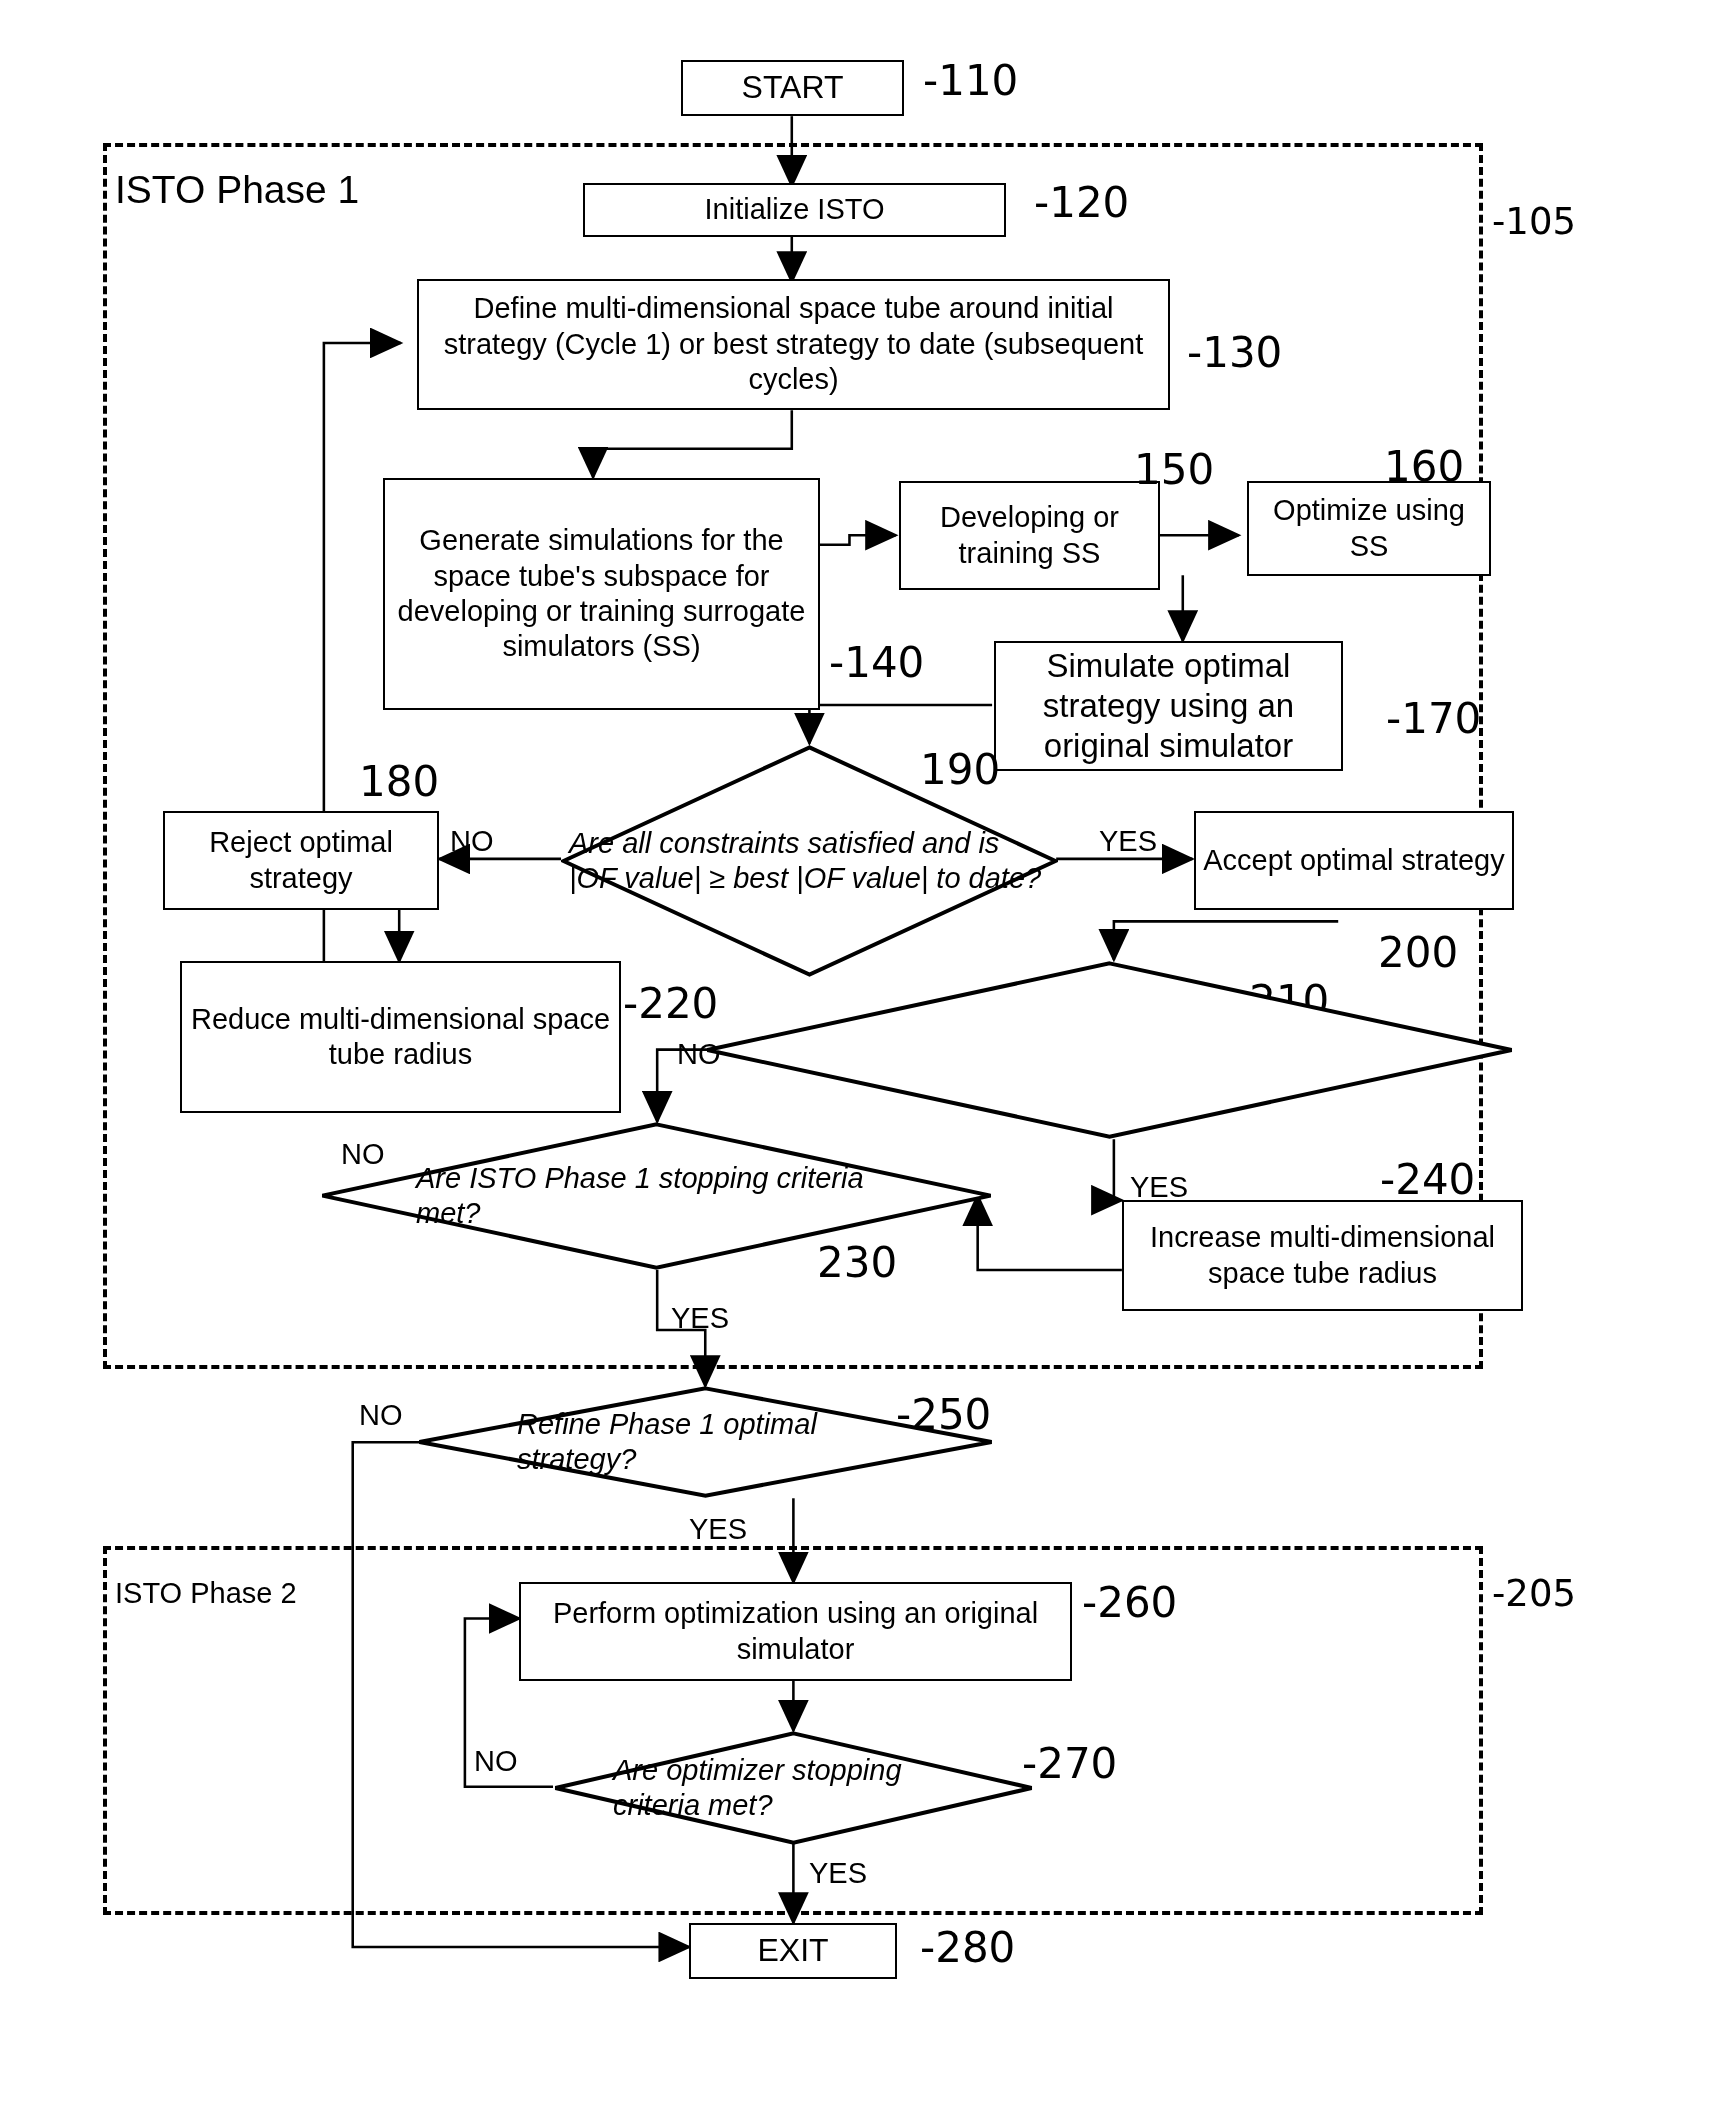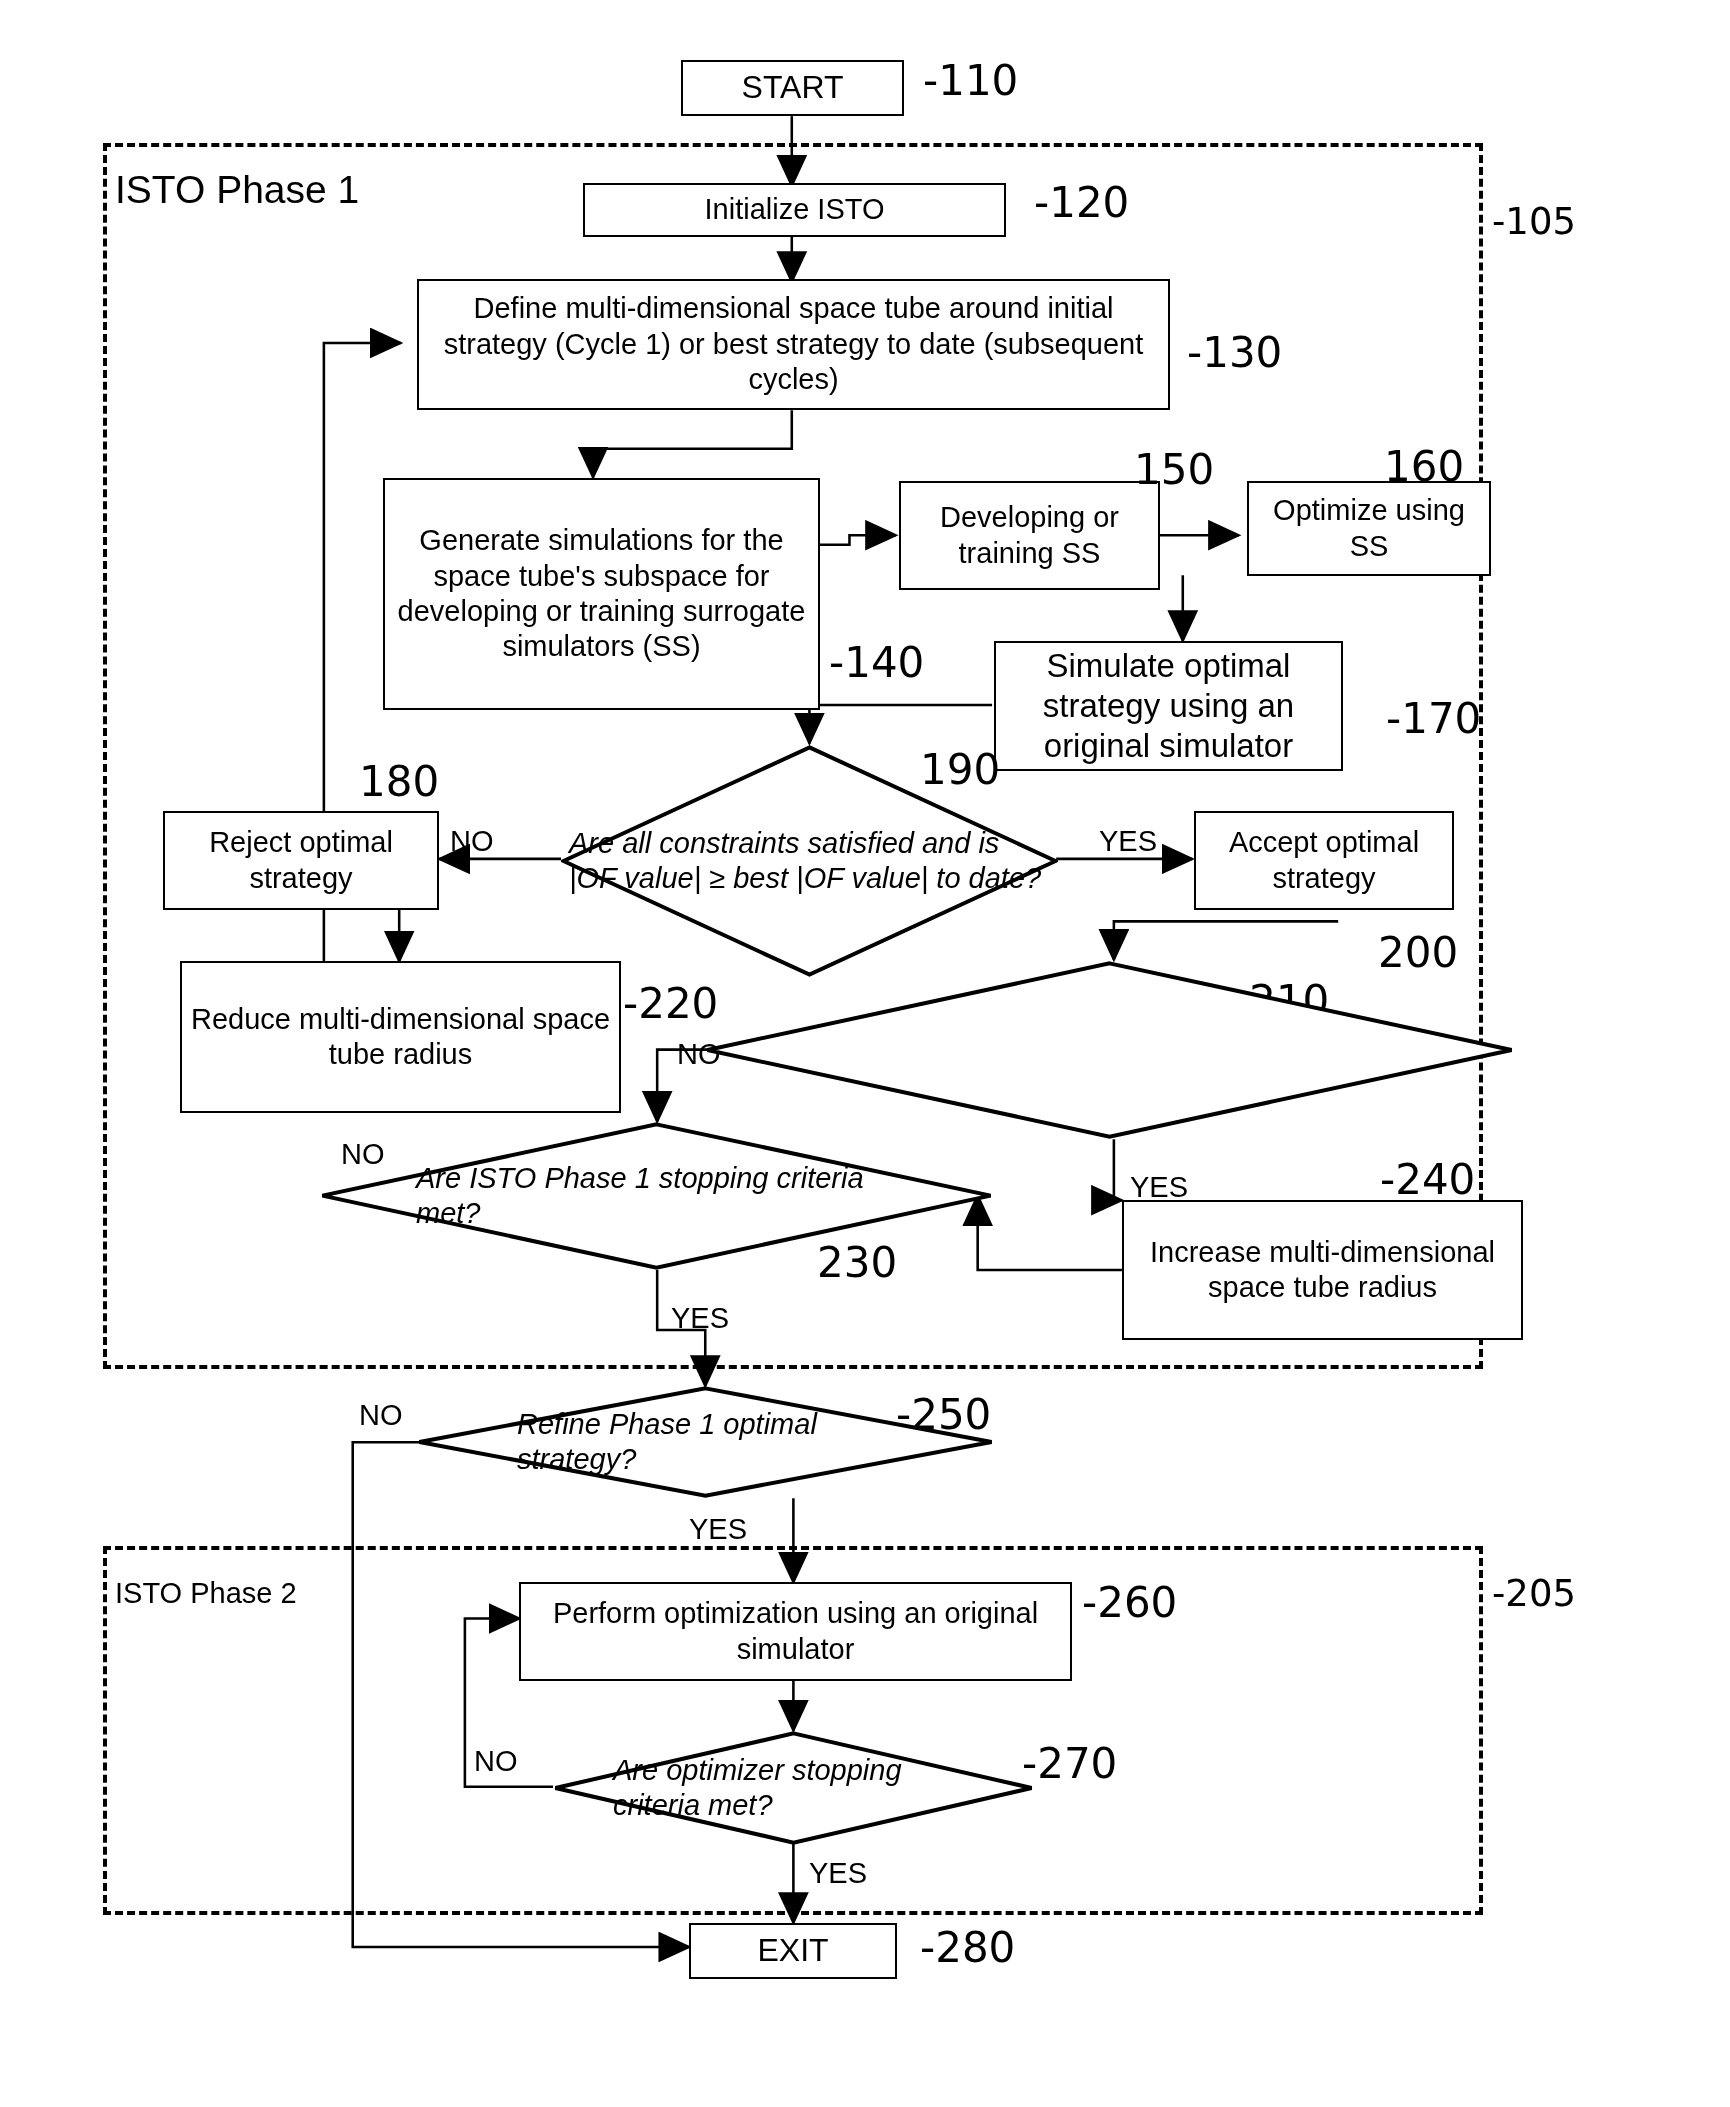--- a/index.html
+++ b/index.html
@@ -121,21 +121,21 @@
     </svg>
   <span>Are all constraints satisfied and is |OF value| ≥ best |OF value| to date?</span>
 </div>
 <div class="hand" style="left:920px;top:745px;font-size:42px;">190</div>
 
 <div class="box" style="left:163px;top:811px;width:276px;height:99px;font-size:29px;">
   <span>Reject optimal strategy</span>
 </div>
 <div class="hand" style="left:359px;top:757px;font-size:42px;">180</div>
 
-<div class="box" style="left:1194px;top:811px;width:260px;height:99px;font-size:29px;">
+<div class="box" style="left:1194px;top:811px;width:320px;height:99px;font-size:29px;">
   <span>Accept optimal strategy</span>
 </div>
 <div class="hand" style="left:1378px;top:928px;font-size:42px;">200</div>
 
 <div class="box" style="left:180px;top:961px;width:441px;height:152px;font-size:29px;">
   <span>Reduce multi-dimensional space tube radius</span>
 </div>
 <div class="hand" style="left:623px;top:979px;font-size:42px;">-220</div>
 
 <div class="dia" style="left:705px;top:961px;width:809px;height:178px;font-size:29px;">
@@ -146,21 +146,21 @@
 <div class="hand" style="left:1234px;top:976px;font-size:42px;">-210</div>
 
 <div class="dia" style="left:320px;top:1122px;width:673px;height:148px;font-size:29px;">
   <svg viewBox="0 0 840 185" preserveAspectRatio="none">
       <polygon points="420,3 837,92 420,182 3,92" fill="#fff" stroke="#000" stroke-width="4" vector-effect="non-scaling-stroke"></polygon>
     </svg>
   <span style="max-width:481px;">Are ISTO Phase 1 stopping criteria met?</span>
 </div>
 <div class="hand" style="left:817px;top:1238px;font-size:42px;">230</div>
 
-<div class="box" style="left:1122px;top:1200px;width:401px;height:140px;font-size:29px;">
+<div class="box" style="left:1122px;top:1200px;width:401px;height:111px;font-size:29px;">
   <span>Increase multi-dimensional space tube radius</span>
 </div>
 <div class="hand" style="left:1380px;top:1155px;font-size:42px;">-240</div>
 
 <div class="dia" style="left:417px;top:1386px;width:577px;height:112px;font-size:29px;">
   <svg viewBox="0 0 720 140" preserveAspectRatio="none">
       <polygon points="360,3 717,70 360,137 3,70" fill="#fff" stroke="#000" stroke-width="4" vector-effect="non-scaling-stroke"></polygon>
     </svg>
   <span style="max-width:377px;">Refine Phase 1 optimal strategy?</span>
 </div>

